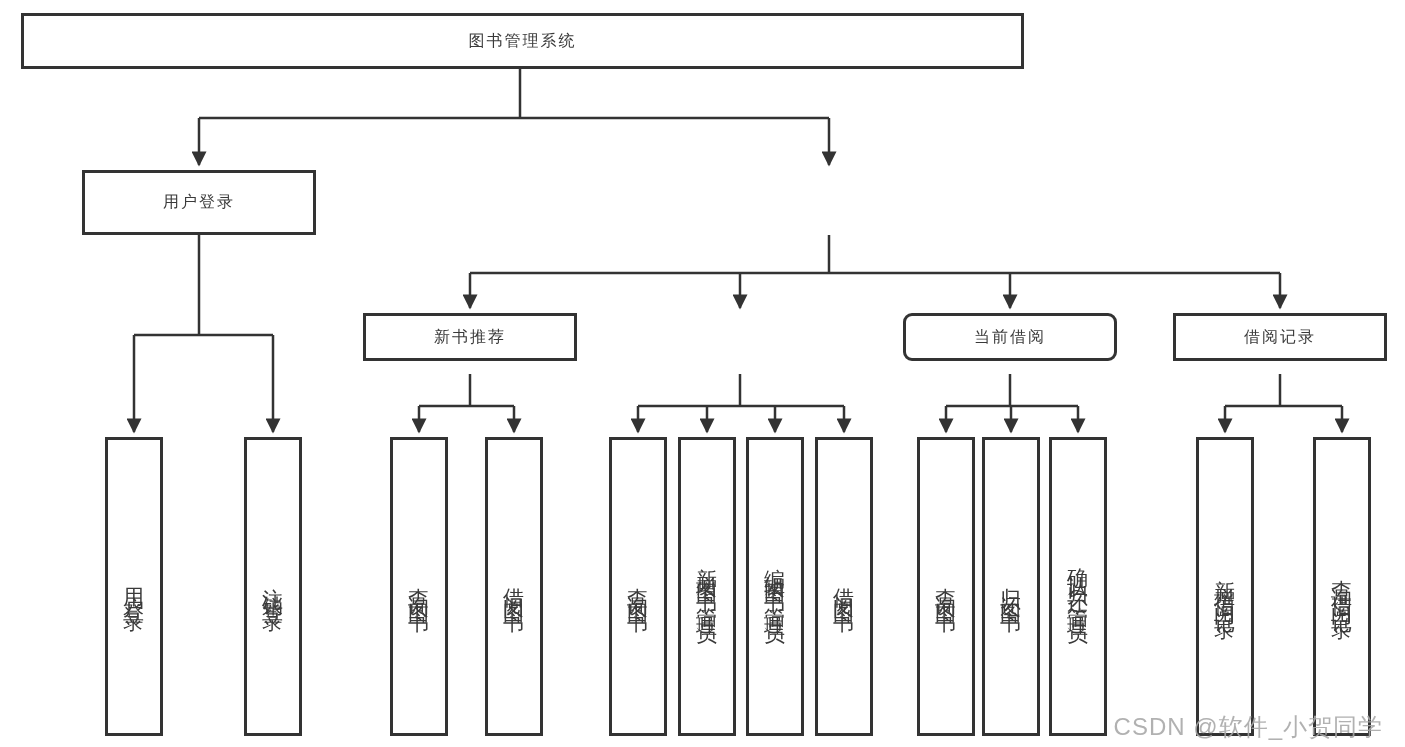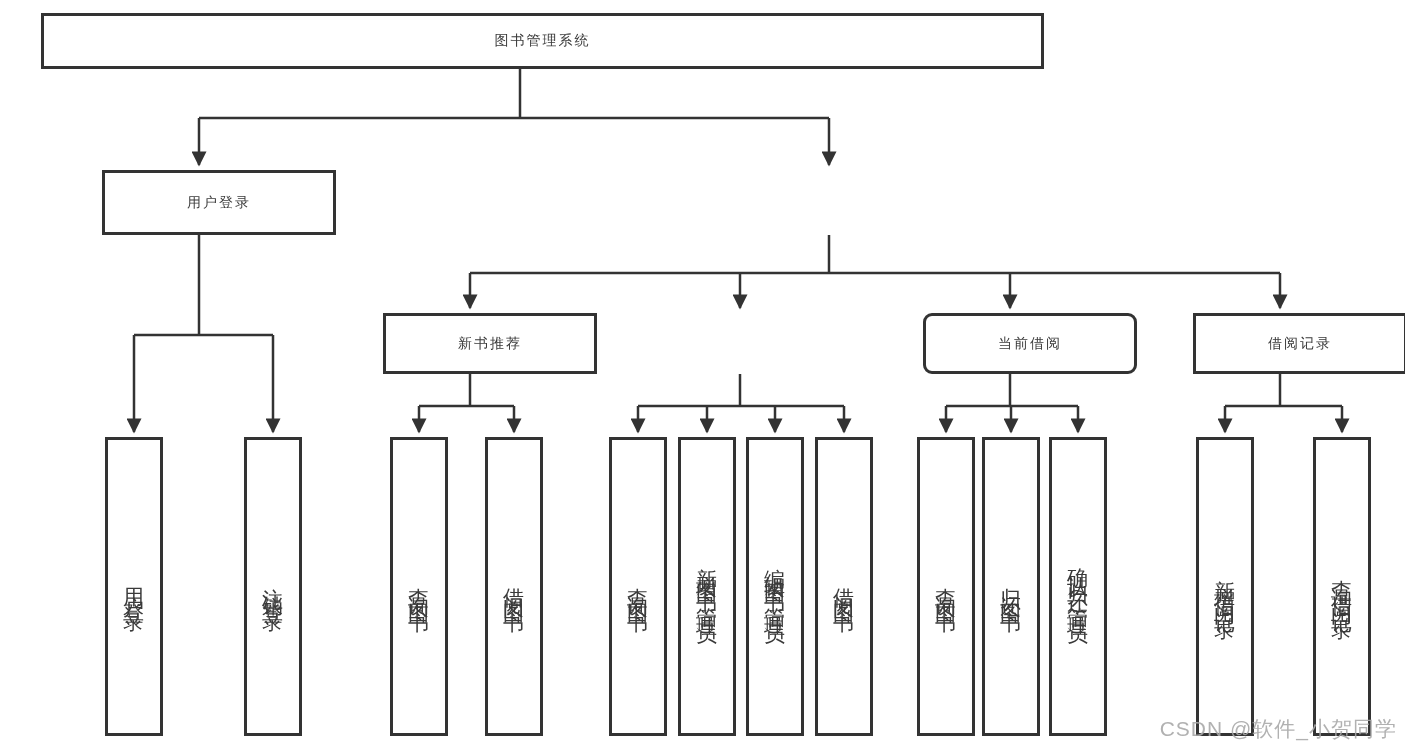--- a/index.html
+++ b/index.html
@@ -21,38 +21,38 @@
     position: absolute;
     box-sizing: border-box;
     background: #ffffff;
     border: 3px solid #333333;
     display: flex;
     align-items: center;
     justify-content: center;
     color: #3a3a3a;
     z-index: 2;
   }
-  .node.h { font-size: 14px; letter-spacing: 2px; margin-left: 20px; }
+  .node.h { font-size: 16px; letter-spacing: 2px; }
   .node.root { left: 21px; top: 13px; width: 1003px; height: 56px; }
   .node.l2 { width: 234px; height: 65px; top: 170px; }
-  .node.l3 { width: 214px; height: 61px; top: 313px; }
+  .node.l3 { width: 214px; height: 48px; top: 313px; }
   .node.leaf { width: 58px; height: 299px; top: 437px; }
   .leaf .vtext {
     writing-mode: vertical-rl;
     text-orientation: mixed;
     font-size: 21px;
     letter-spacing: 8px;
     line-height: 1;
     white-space: nowrap;
   }
   .watermark {
     position: absolute;
-    right: 8px;
+    right: 22px;
     bottom: 4px;
-    font-size: 21px;
+    font-size: 24px;
     letter-spacing: 1px;
     color: rgba(168,168,168,0.9);
     z-index: 3;
     white-space: nowrap;
   }
 </style>
 </head>
 <body>
 
 <div class="canvas">

